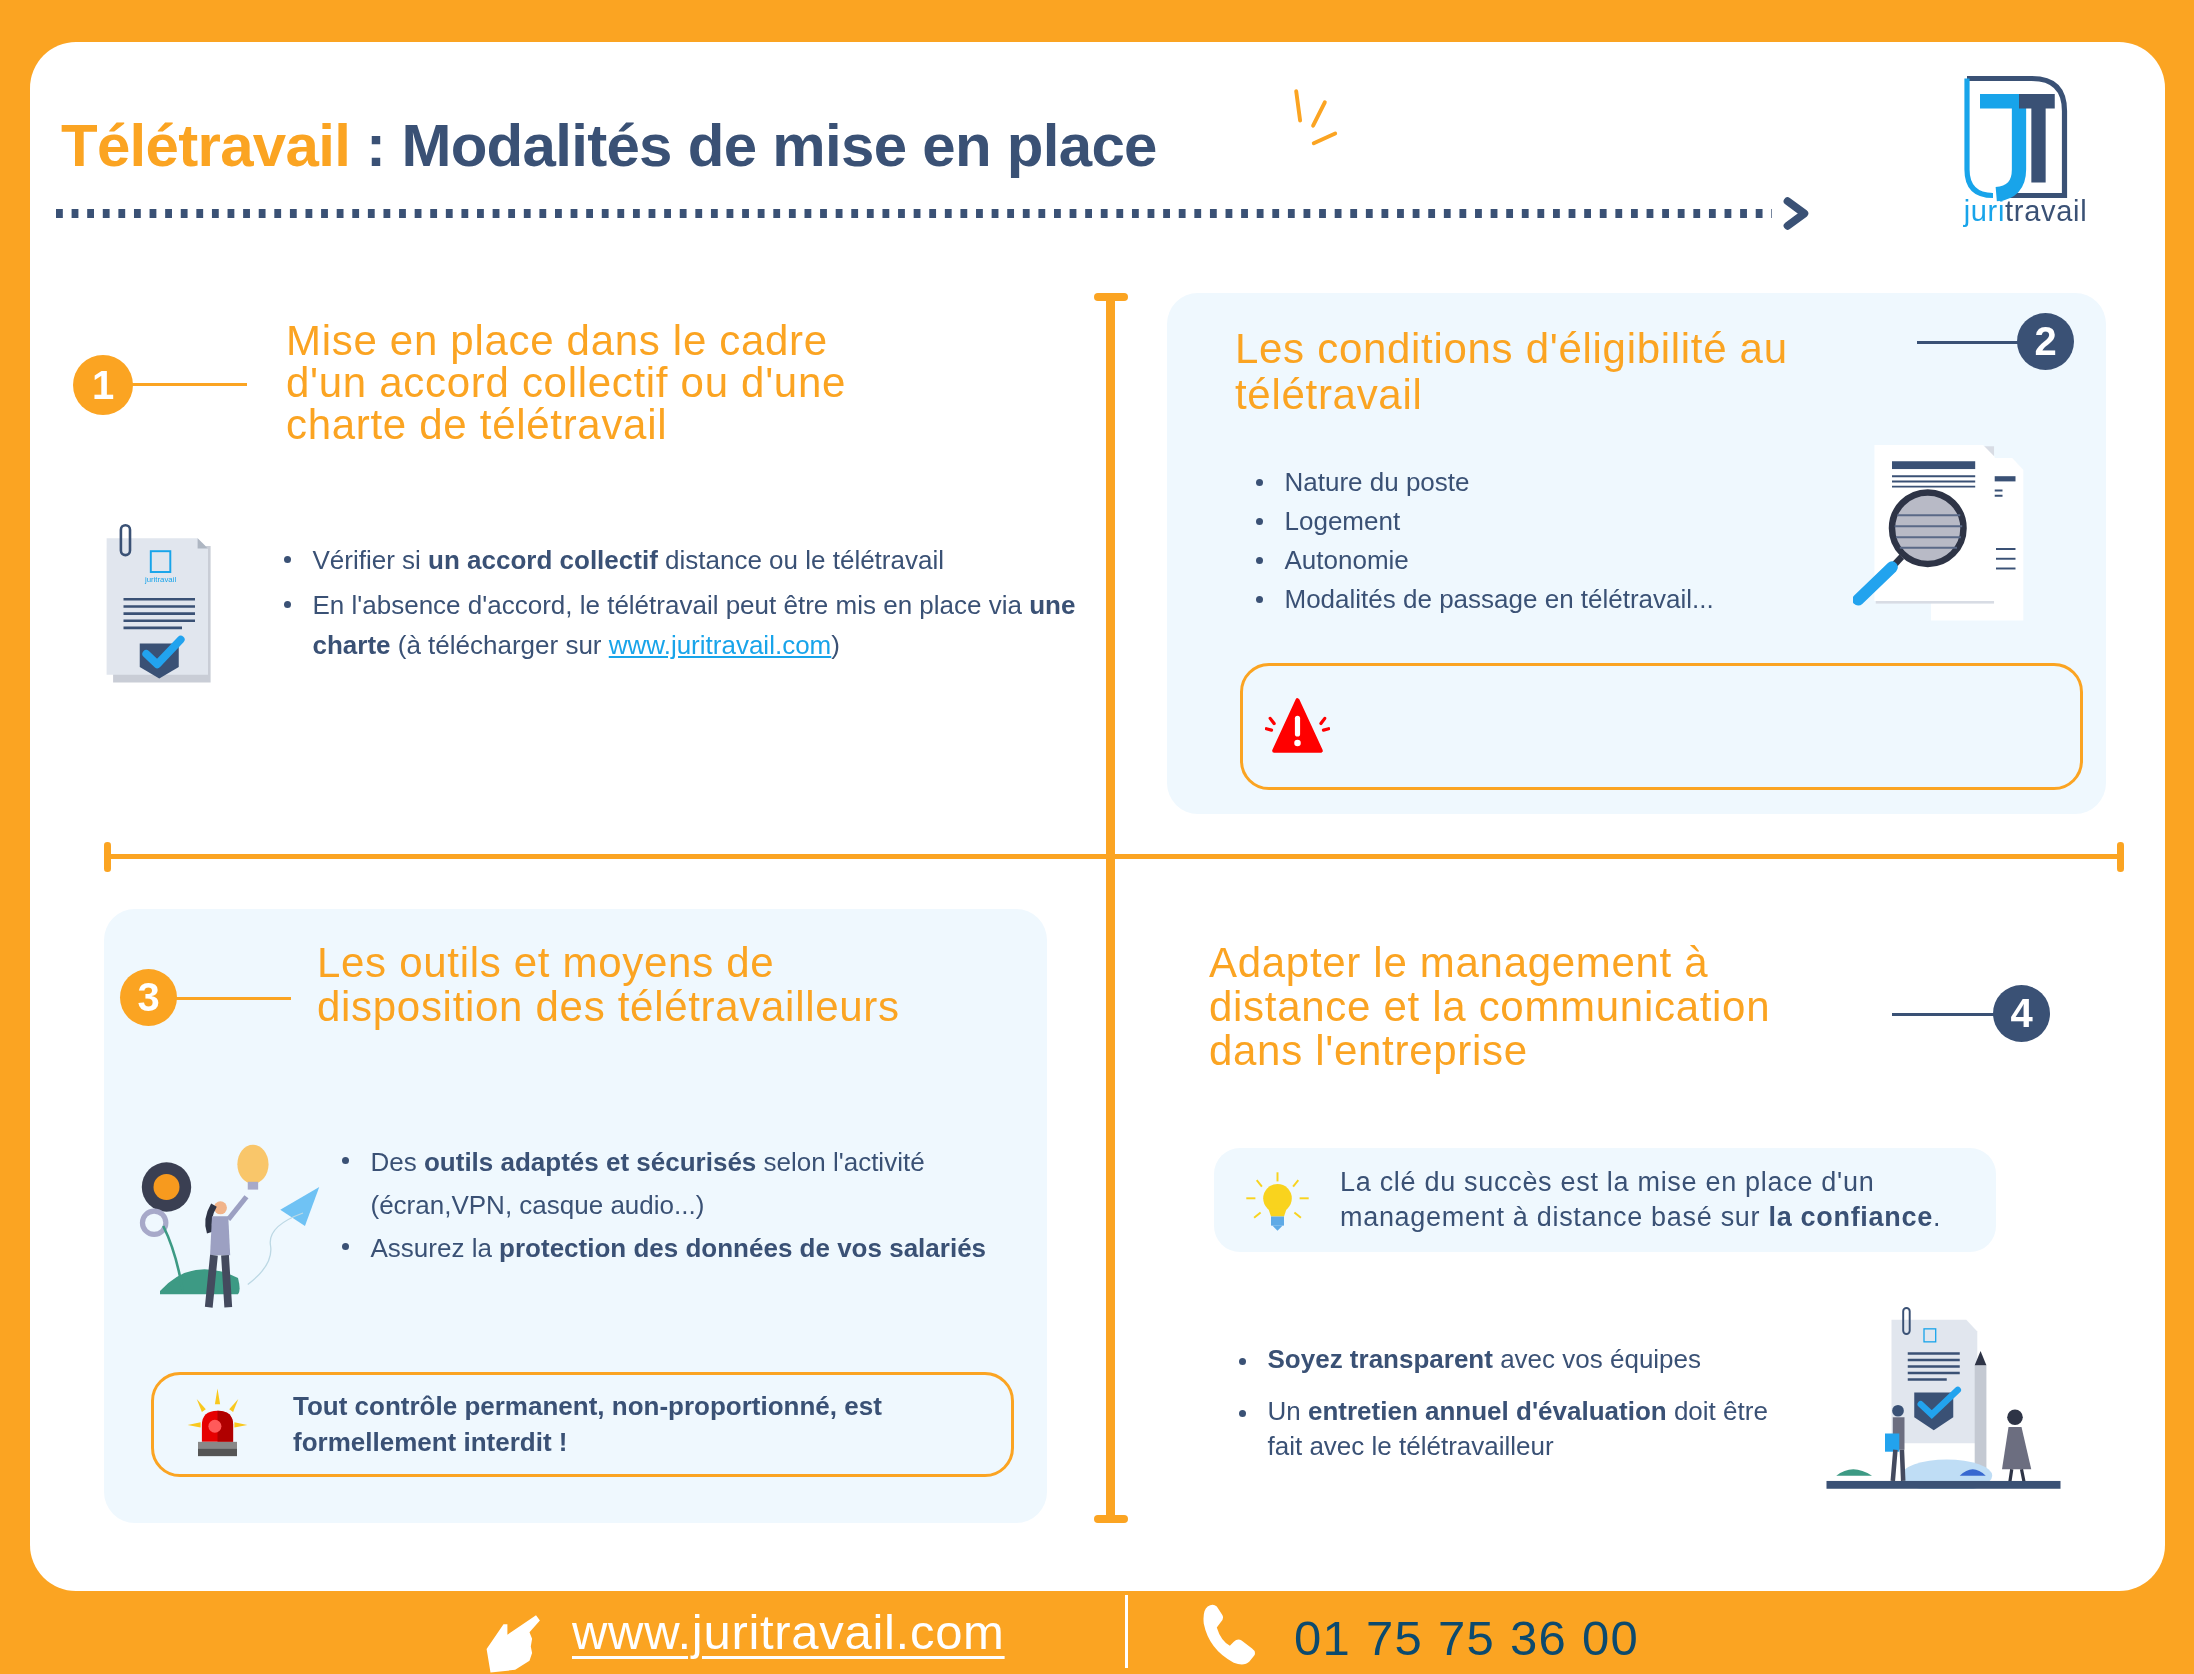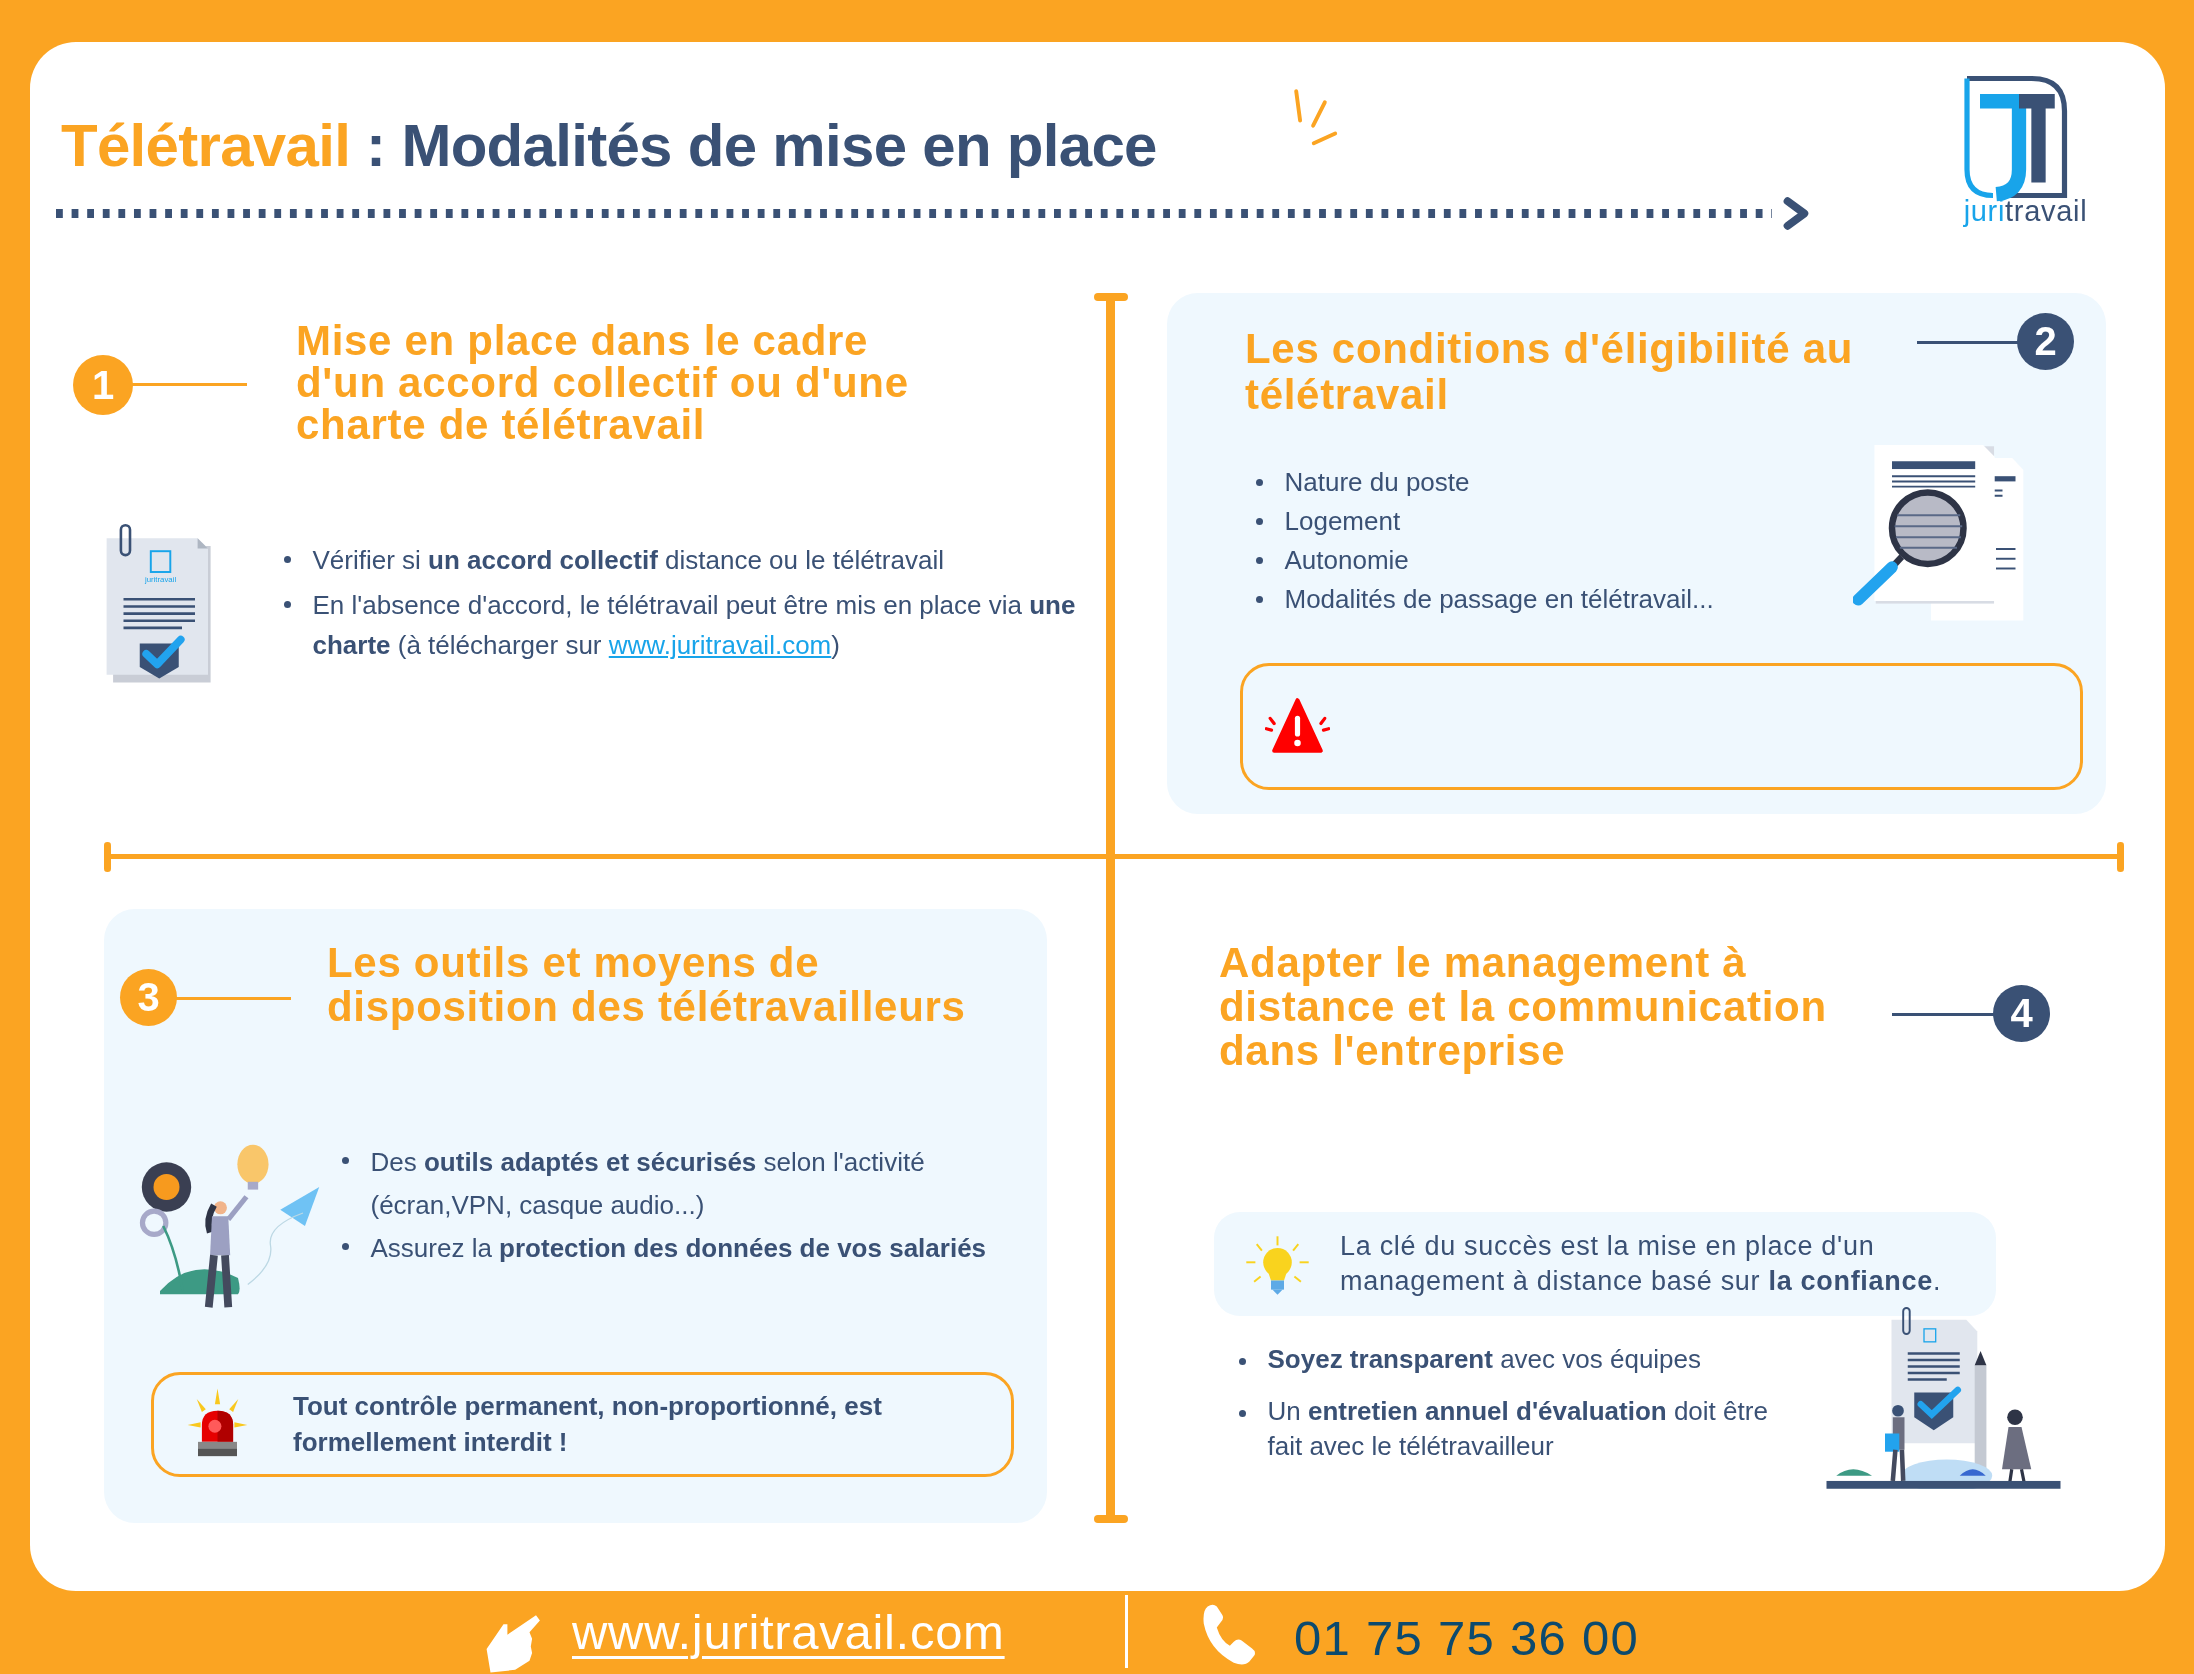--- a/index.html
+++ b/index.html
@@ -22,21 +22,21 @@
   .logo-text .j { color: #18A4EA; }
   .logo-text .t { color: #3A5175; }
 
   .vline { position: absolute; left: 1106px; top: 296px; width: 9px; height: 1222px; background: #FBA422; }
   .vcap { position: absolute; width: 34px; height: 7.8px; background: #FBA422; border-radius: 3.9px; }
   .hline { position: absolute; left: 107px; top: 854px; width: 2015px; height: 5.2px; background: #FBA422; }
   .hcap { position: absolute; width: 6.5px; height: 30px; background: #FBA422; border-radius: 3.3px; }
 
   .panel { position: absolute; background: #EFF8FE; border-radius: 31px; }
 
-  .sec-title { position: absolute; color: #FBA422; font-weight: bold; font-size: 42px; line-height: 42px; letter-spacing: 0.7px; margin-left: 10px; }
+  .sec-title { position: absolute; color: #FBA422; font-weight: normal; font-size: 42px; line-height: 42px; letter-spacing: 0.7px; }
   .badge { position: absolute; width: 60px; height: 60px; border-radius: 50%; color: #fff; font-weight: bold; font-size: 40px; display: flex; align-items: center; justify-content: center; }
   .badge.orange { background: #FBA422; }
   .badge.navy { background: #3A5175; }
   .conn { position: absolute; height: 3.3px; }
   .conn.orange { background: #FBA422; }
   .conn.navy { background: #3A5175; }
 
   ul.bul { position: absolute; list-style: none; font-size: 26px; color: #3A5175; }
   ul.bul li { position: relative; padding-left: 32.5px; }
   ul.bul li::before { content: ""; position: absolute; left: 3.9px; top: 0.6em; width: 7.2px; height: 7.2px; border-radius: 50%; background: #3A5175; }
@@ -227,21 +227,21 @@
 </div>
 
 <div>
   <div class="sec-title" style="left:1209px;top:941px;line-height:44px">
     <div>Adapter le management à</div>
     <div>distance et la communication</div>
     <div>dans l'entreprise</div>
   </div>
   <div class="conn navy" style="left:1892px;top:1013px;width:104px"></div>
   <div class="badge navy" style="left:1993px;top:985px;width:57px;height:57px">4</div>
-  <div class="tip" style="left:1214px;top:1212px;width:782px;height:104px">
+  <div class="tip" style="left:1214px;top:1148px;width:782px;height:104px">
     <svg style="position:absolute;left:31px;top:23.4px" width="65" height="65" viewBox="0 0 100 100">
       <g stroke="#F9D31E" stroke-width="3">
           <line x1="50" y1="2" x2="50" y2="16"></line>
           <line x1="18" y1="14" x2="26" y2="24"></line>
           <line x1="82" y1="14" x2="74" y2="24"></line>
           <line x1="2" y1="42" x2="16" y2="42"></line>
           <line x1="84" y1="42" x2="98" y2="42"></line>
           <line x1="14" y1="72" x2="24" y2="64"></line>
           <line x1="86" y1="72" x2="76" y2="64"></line>
         </g>

